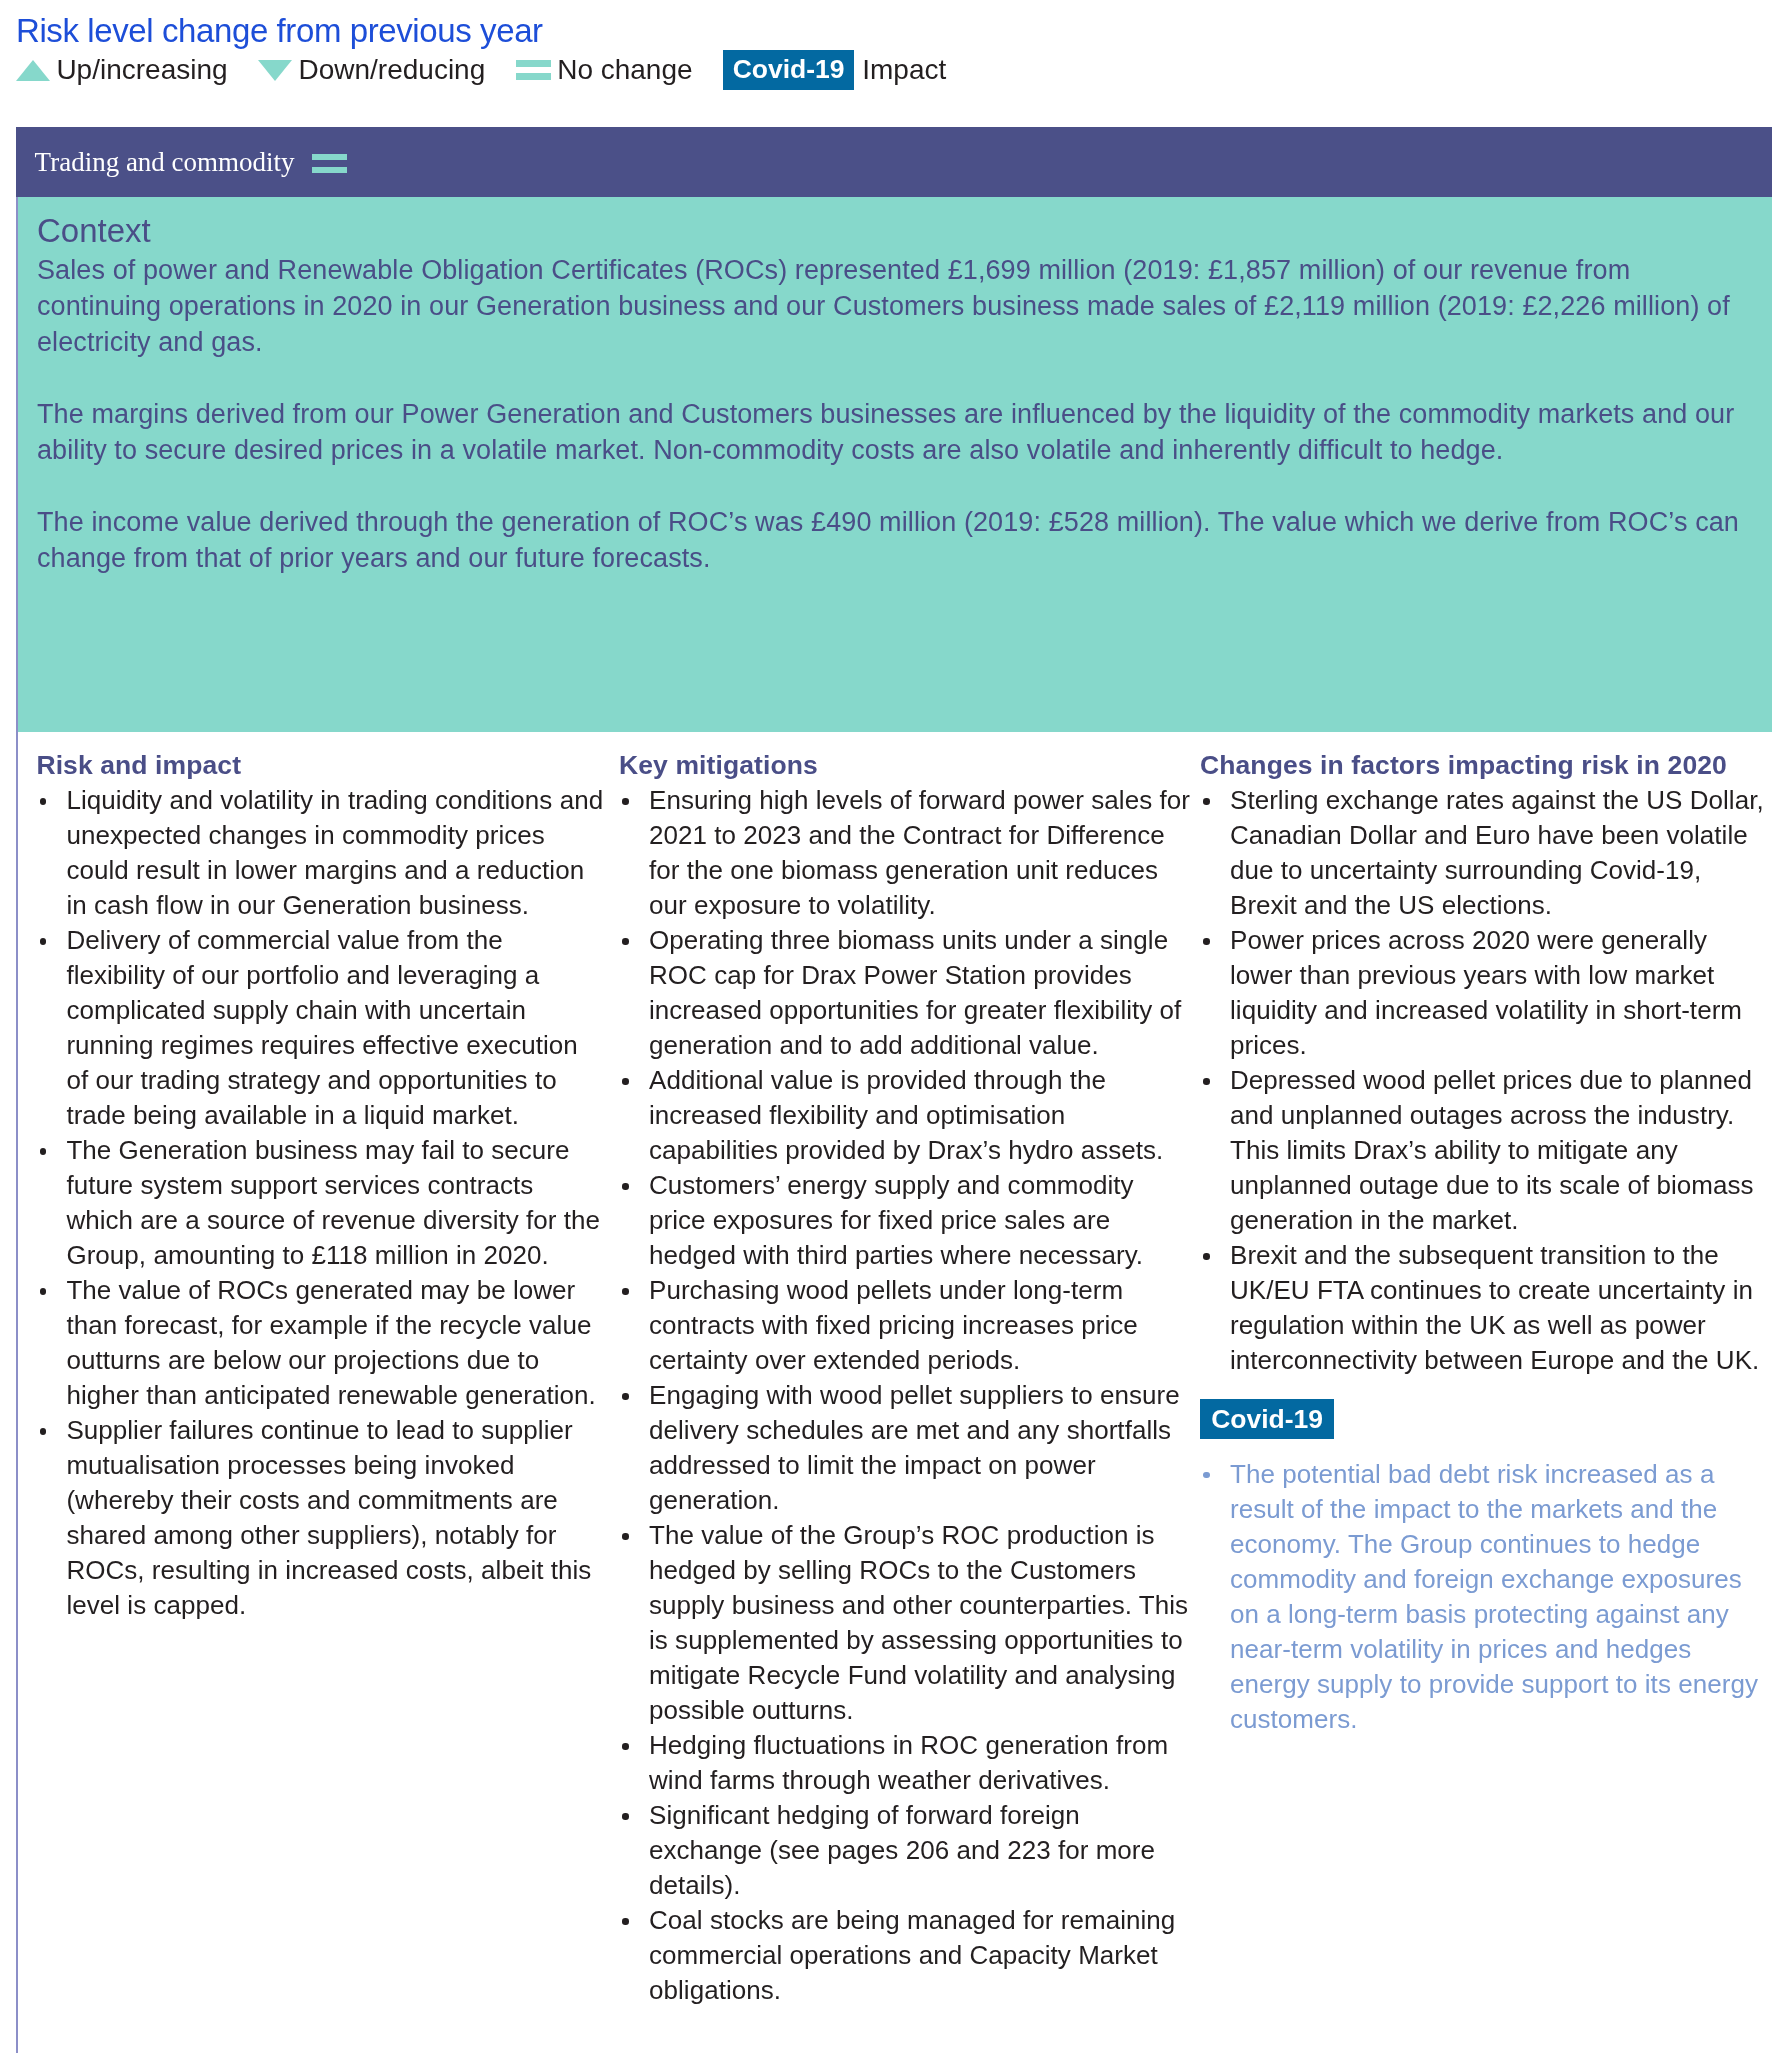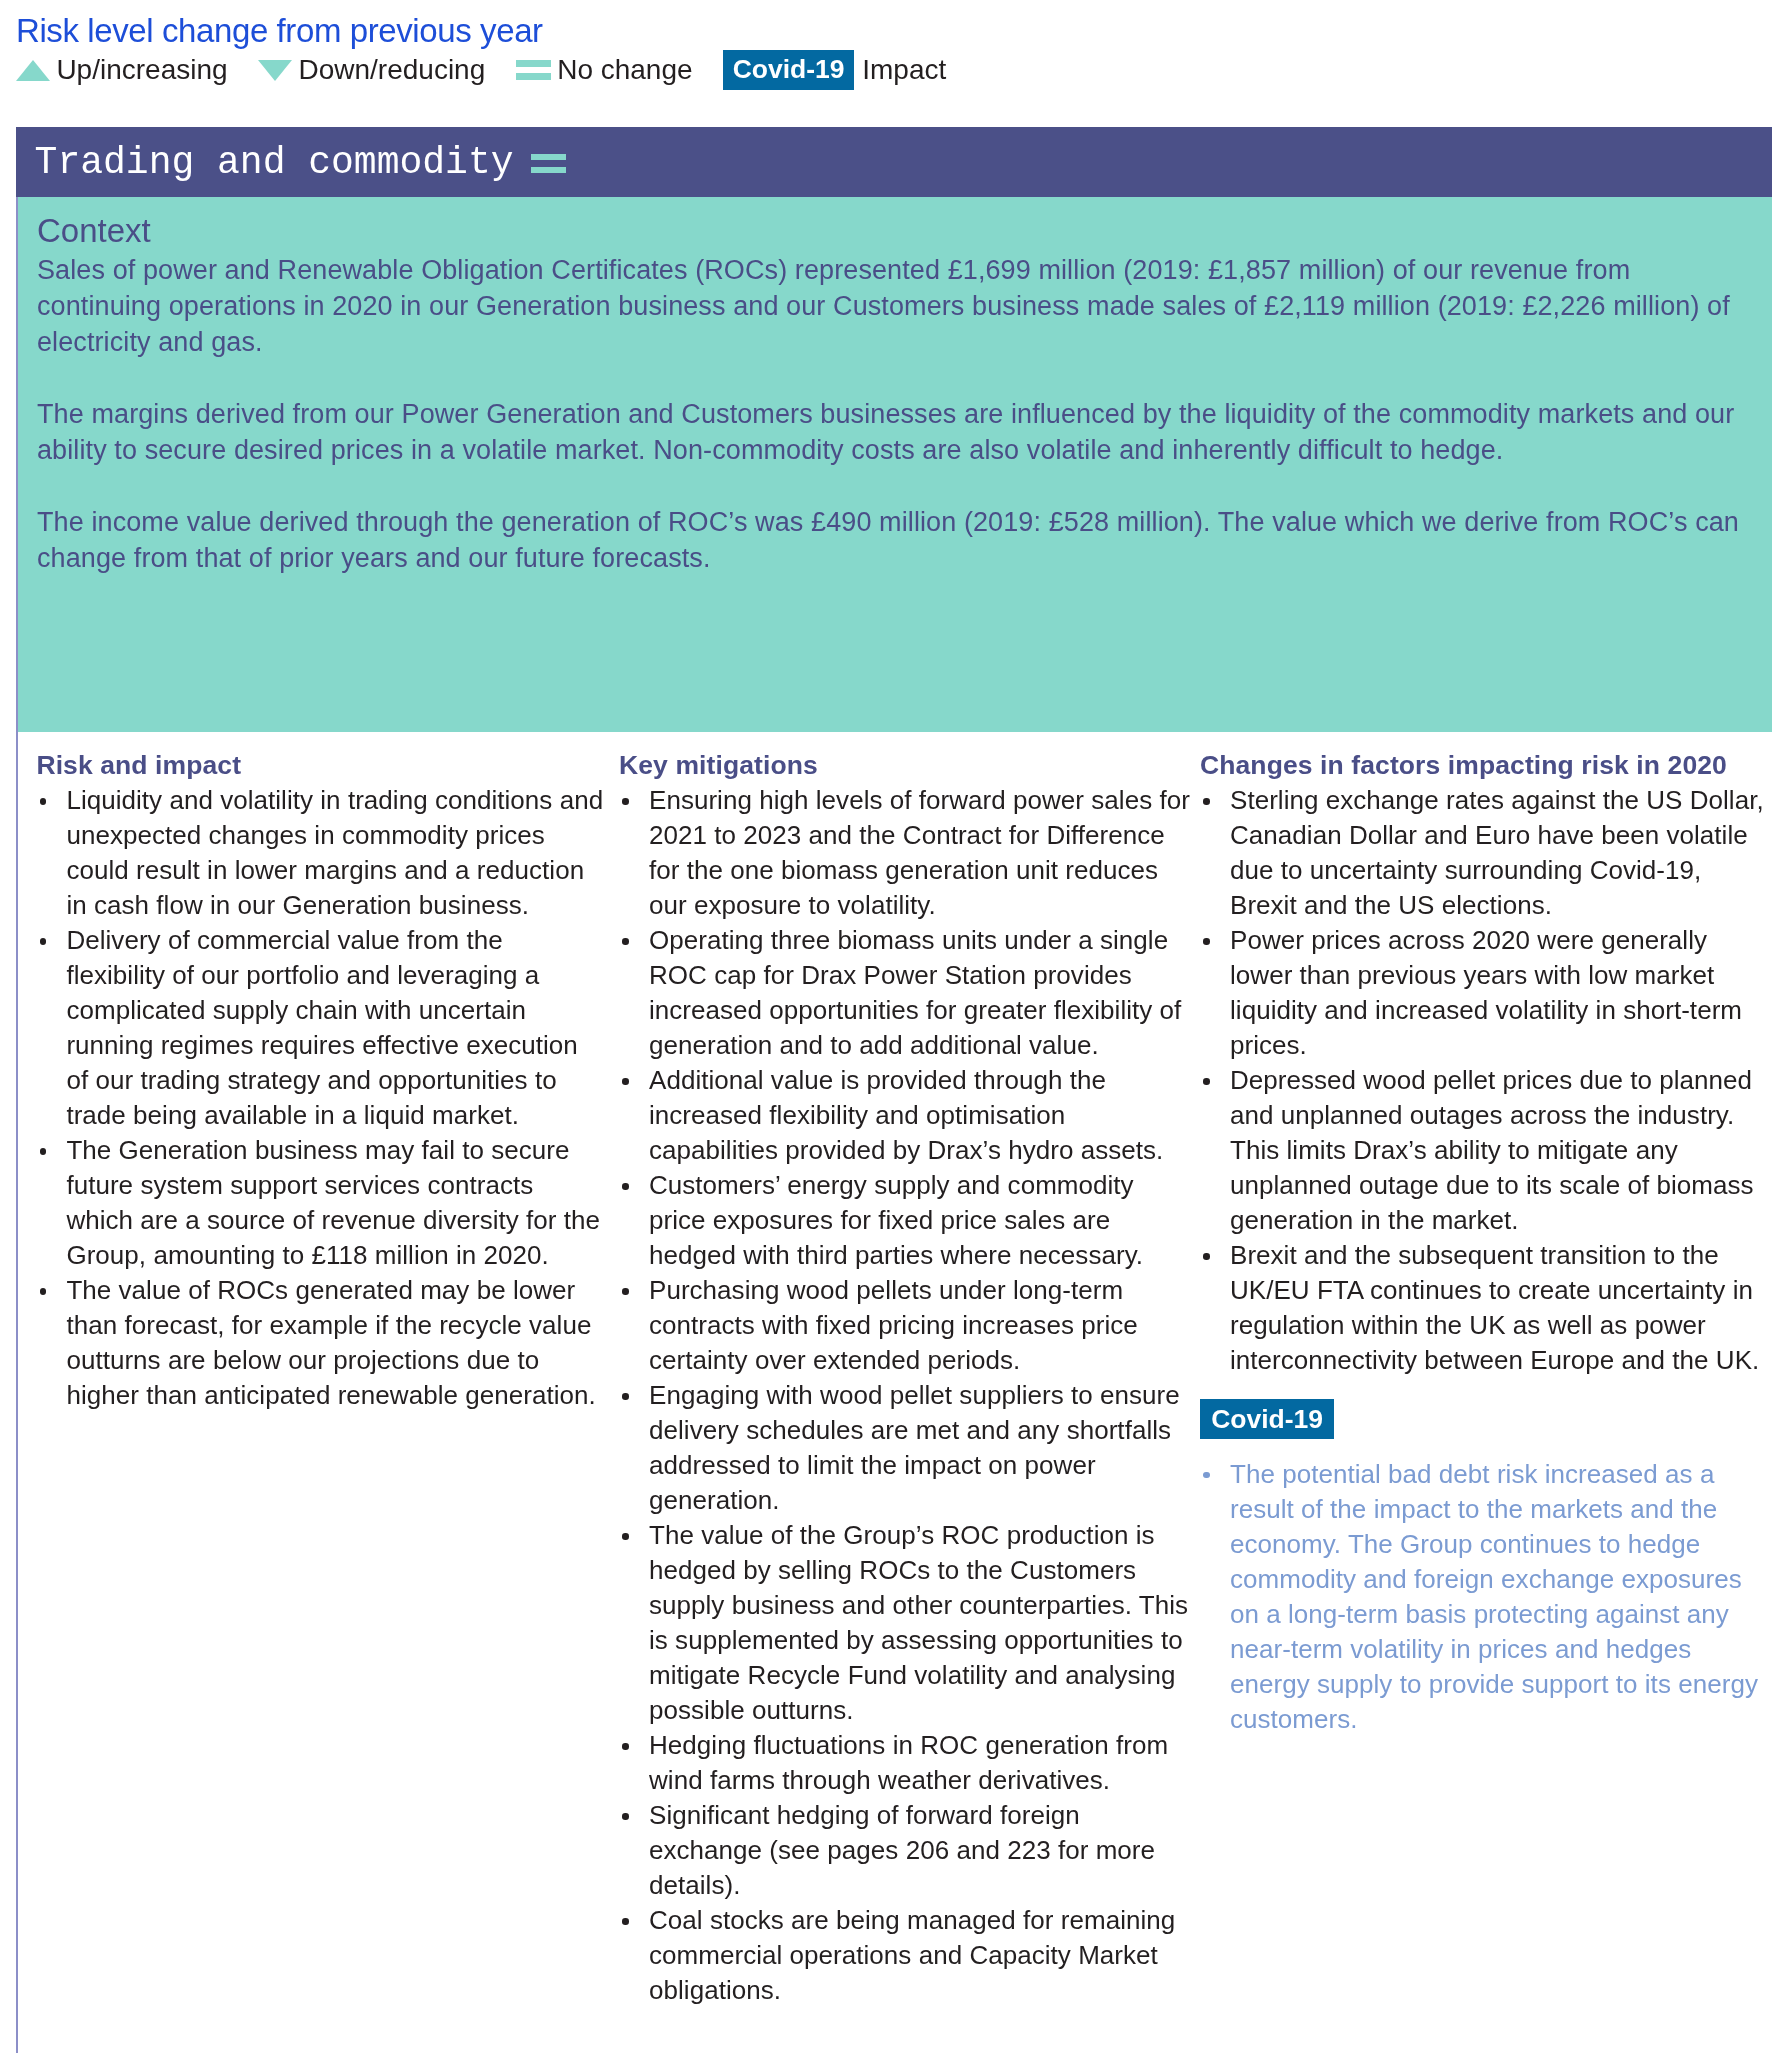--- a/index.html
+++ b/index.html
@@ -87,22 +87,22 @@
     .card-header {
       height: 70px;
       background: #4b5088;
       display: flex;
       align-items: center;
       padding-left: 19px;
       margin-left: -2.4px;
     }
     .card-title {
       color: #ffffff;
-      font-size: 38px;
-      font-family: Liberation Mono, monospace;
+      font-size: 27px;
+      font-family: Liberation Serif, serif;
       letter-spacing: 0px;
     }
     .header-eq {
       width: 35px; height: 22.5px;
       position: relative;
       margin-left: 17.6px;
       margin-top: 3.2px;
     }
     .header-eq::before, .header-eq::after {
       content: ""; position: absolute; left: 0; right: 0;
@@ -217,20 +217,21 @@
   </div>
 
   <div class="columns">
     <div class="col col1">
       <div class="col-heading">Risk and impact</div>
       <ul class="bullets">
           <li>Liquidity and volatility in trading conditions and unexpected changes in commodity prices could result in lower margins and a reduction in cash flow in our Generation business.</li>
           <li>Delivery of commercial value from the flexibility of our portfolio and leveraging a complicated supply chain with uncertain running regimes requires effective execution of our trading strategy and opportunities to trade being available in a liquid market.</li>
           <li>The Generation business may fail to secure future system support services contracts which are a source of revenue diversity for the Group, amounting to £118 million in 2020.</li>
           <li>The value of ROCs generated may be lower than forecast, for example if the recycle value outturns are below our projections due to higher than anticipated renewable generation.</li>
+          <li>Supplier failures continue to lead to supplier mutualisation processes being invoked (whereby their costs and commitments are shared among other suppliers), notably for ROCs, resulting in increased costs, albeit this level is capped.</li>
         </ul>
     </div>
     <div class="col col2">
       <div class="col-heading">Key mitigations</div>
       <ul class="bullets">
           <li>Ensuring high levels of forward power sales for 2021 to 2023 and the Contract for Difference for the one biomass generation unit reduces our exposure to volatility.</li>
           <li>Operating three biomass units under a single ROC cap for Drax Power Station provides increased opportunities for greater flexibility of generation and to add additional value.</li>
           <li>Additional value is provided through the increased flexibility and optimisation capabilities provided by Drax’s hydro assets.</li>
           <li>Customers’ energy supply and commodity price exposures for fixed price sales are hedged with third parties where necessary.</li>
           <li>Purchasing wood pellets under long-term contracts with fixed pricing increases price certainty over extended periods.</li>

